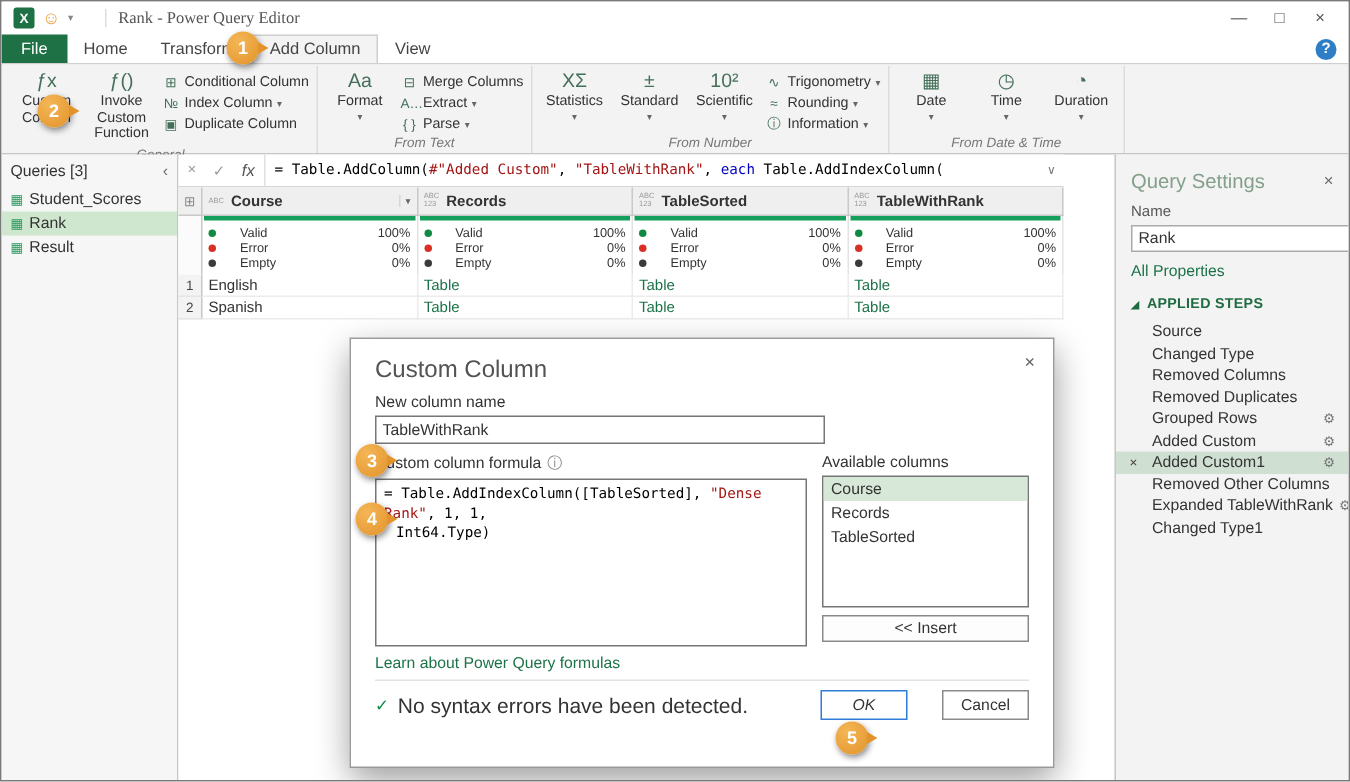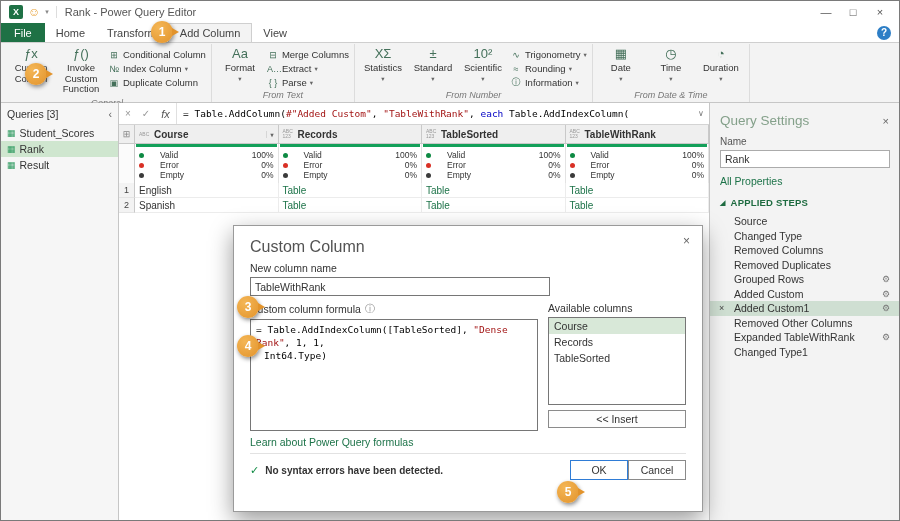--- a/index.html
+++ b/index.html
@@ -4,21 +4,21 @@
 <style>
   *{margin:0;padding:0;box-sizing:border-box;}
   body{font-family:"Liberation Sans",sans-serif;background:#9a9a9a;}
   .window{position:relative;width:900px;height:521px;background:#fff;overflow:hidden;border:1px solid #7a7a7a;font-size:11px;color:#333;}
 
   
   .titlebar{position:absolute;top:0;left:0;right:0;height:22px;display:flex;align-items:center;gap:5px;padding:0 8px;background:#fff;}
   .app-icon{width:14px;height:14px;background:#1e7145;color:#fff;font-size:9px;font-weight:bold;display:flex;align-items:center;justify-content:center;border-radius:2px;flex:none;}
   .smiley{color:#e8a33c;font-size:12px;line-height:1;}
   .tiny-caret{font-size:7px;color:#888;}
-  .win-title{margin-left:2px;color:#555;font-size:11px;border-left:1px solid #ddd;padding-left:8px;}
+  .win-title{margin-left:16px;color:#555;font-size:11px;border-left:1px solid #ddd;padding-left:8px;font-family:Liberation Serif, serif;}
   .tb-spacer{flex:1;}
   .win-btn{width:22px;text-align:center;color:#555;font-size:11px;}
 
   
   .tabrow{position:absolute;top:22px;left:0;right:0;height:20px;display:flex;align-items:stretch;background:#fff;border-bottom:1px solid #cfcfcf;}
   .file-tab{background:#1e7145;color:#fff;padding:0 13px;display:flex;align-items:center;}
   .tab{padding:0 11px;display:flex;align-items:center;color:#444;}
   .tab.active{background:#f3f3f3;border:1px solid #cfcfcf;border-bottom:none;}
   .help-btn{margin-left:auto;align-self:center;margin-right:8px;width:14px;height:14px;border-radius:50%;background:#2d7ec6;color:#fff;font-size:10px;font-weight:bold;display:flex;align-items:center;justify-content:center;}
 
@@ -67,21 +67,21 @@
   .dot{width:5px;height:5px;border-radius:50%;flex:none;}
   .dot.valid{background:#0e8a43;}
   .dot.error{background:#d93025;}
   .dot.empty{background:#3b3b3b;}
   .g-row{display:flex;height:15px;font-size:10px;}
   .gr-num{width:16px;background:#f3f3f3;border-right:1px solid #c9c9c9;border-bottom:1px solid #e4e4e4;text-align:center;font-size:9px;color:#444;line-height:15px;}
   .gr-cell{flex:1;border-right:1px solid #ececec;border-bottom:1px solid #ececec;padding:0 4px;line-height:15px;overflow:hidden;white-space:nowrap;}
   .tbl-link{color:#1d7349;}
 
   
-  .settings{position:absolute;top:102px;right:0;width:190px;bottom:0;background:#f3f3f3;border-left:1px solid #c6c6c6;overflow:hidden;}
+  .settings{position:absolute;top:102px;right:0;width:156px;bottom:0;background:#f3f3f3;border-left:1px solid #c6c6c6;overflow:hidden;}
   .qs-head{display:flex;align-items:center;justify-content:space-between;padding:10px 10px 6px;}
   .qs-title{font-size:13.5px;color:#84a08a;}
   .qs-close{color:#666;font-size:11px;}
   .sec{display:flex;align-items:center;gap:5px;padding:8px 10px 3px;font-size:9.5px;font-weight:bold;color:#1e6b40;letter-spacing:.2px;}
   .sec .tri{font-size:7px;}
   .fld-label{padding:2px 10px;font-size:10px;color:#555;}
   .name-input{display:block;margin:1px 10px 0;width:170px;height:18px;border:1px solid #ababab;font-size:10.5px;padding:0 4px;font-family:inherit;color:#333;background:#fff;}
   .link{padding:7px 10px 2px;font-size:10.5px;color:#1d7349;}
   .steps{margin-top:3px;}
   .step{display:flex;align-items:center;height:14.5px;padding:0 9px 0 24px;font-size:10.5px;color:#333;position:relative;white-space:nowrap;overflow:hidden;}
@@ -102,23 +102,23 @@
   .dlg-right{width:138px;display:flex;flex-direction:column;}
   .formula-box{height:112px;border:1px solid #767676;font-family:"DejaVu Sans Mono",monospace;font-size:9.5px;line-height:13px;padding:3px 5px;color:#000;}
   .ind{padding-left:8px;}
   .avail-list{height:88px;border:1px solid #767676;background:#fff;font-size:10.5px;overflow:hidden;}
   .avail-item{height:16px;line-height:16px;padding:0 5px;}
   .avail-item.selected{background:#d8e8d8;}
   .insert-btn{margin-top:5px;height:18px;border:1px solid #8a8a8a;background:#fdfdfd;font-size:10.5px;text-align:center;line-height:16px;color:#333;}
   .dlg-link{margin-top:5px;font-size:10.5px;color:#1d7349;}
   .dlg-foot{border-top:1px solid #e2e2e2;margin-top:5px;padding-top:6px;display:flex;align-items:center;}
   .ok-check{color:#0e8a43;font-size:11px;margin-right:6px;}
-  .status-text{font-size:10px;color:#333;font-weight:bold;}
+  .status-text{font-size:14px;color:#333;}
   .btn{height:20px;width:58px;border:1px solid #8a8a8a;background:#fff;font-size:10.5px;text-align:center;line-height:18px;color:#333;}
-  .btn.primary{border-color:#2f7cd6;margin-left:auto;margin-right:0;}
+  .btn.primary{border-color:#2f7cd6;margin-left:auto;margin-right:23px;font-style:italic;}
 
   
   .callout{position:absolute;width:22px;height:22px;border-radius:50%;background:radial-gradient(circle at 35% 30%, #f4b656, #e2932b);color:#fff;font-weight:bold;font-size:12px;display:flex;align-items:center;justify-content:center;box-shadow:1px 2px 4px rgba(0,0,0,.45);z-index:30;}
   .callout:after{content:"";position:absolute;right:-6px;top:7px;border-style:solid;border-width:4px 0 4px 7px;border-color:transparent transparent transparent #e2932b;}
   #co1{left:150px;top:20px;}
   #co2{left:24px;top:62px;}
   #co3{left:236px;top:295px;}
   #co4{left:236px;top:334px;}
   #co5{left:556px;top:480px;}
 </style>

